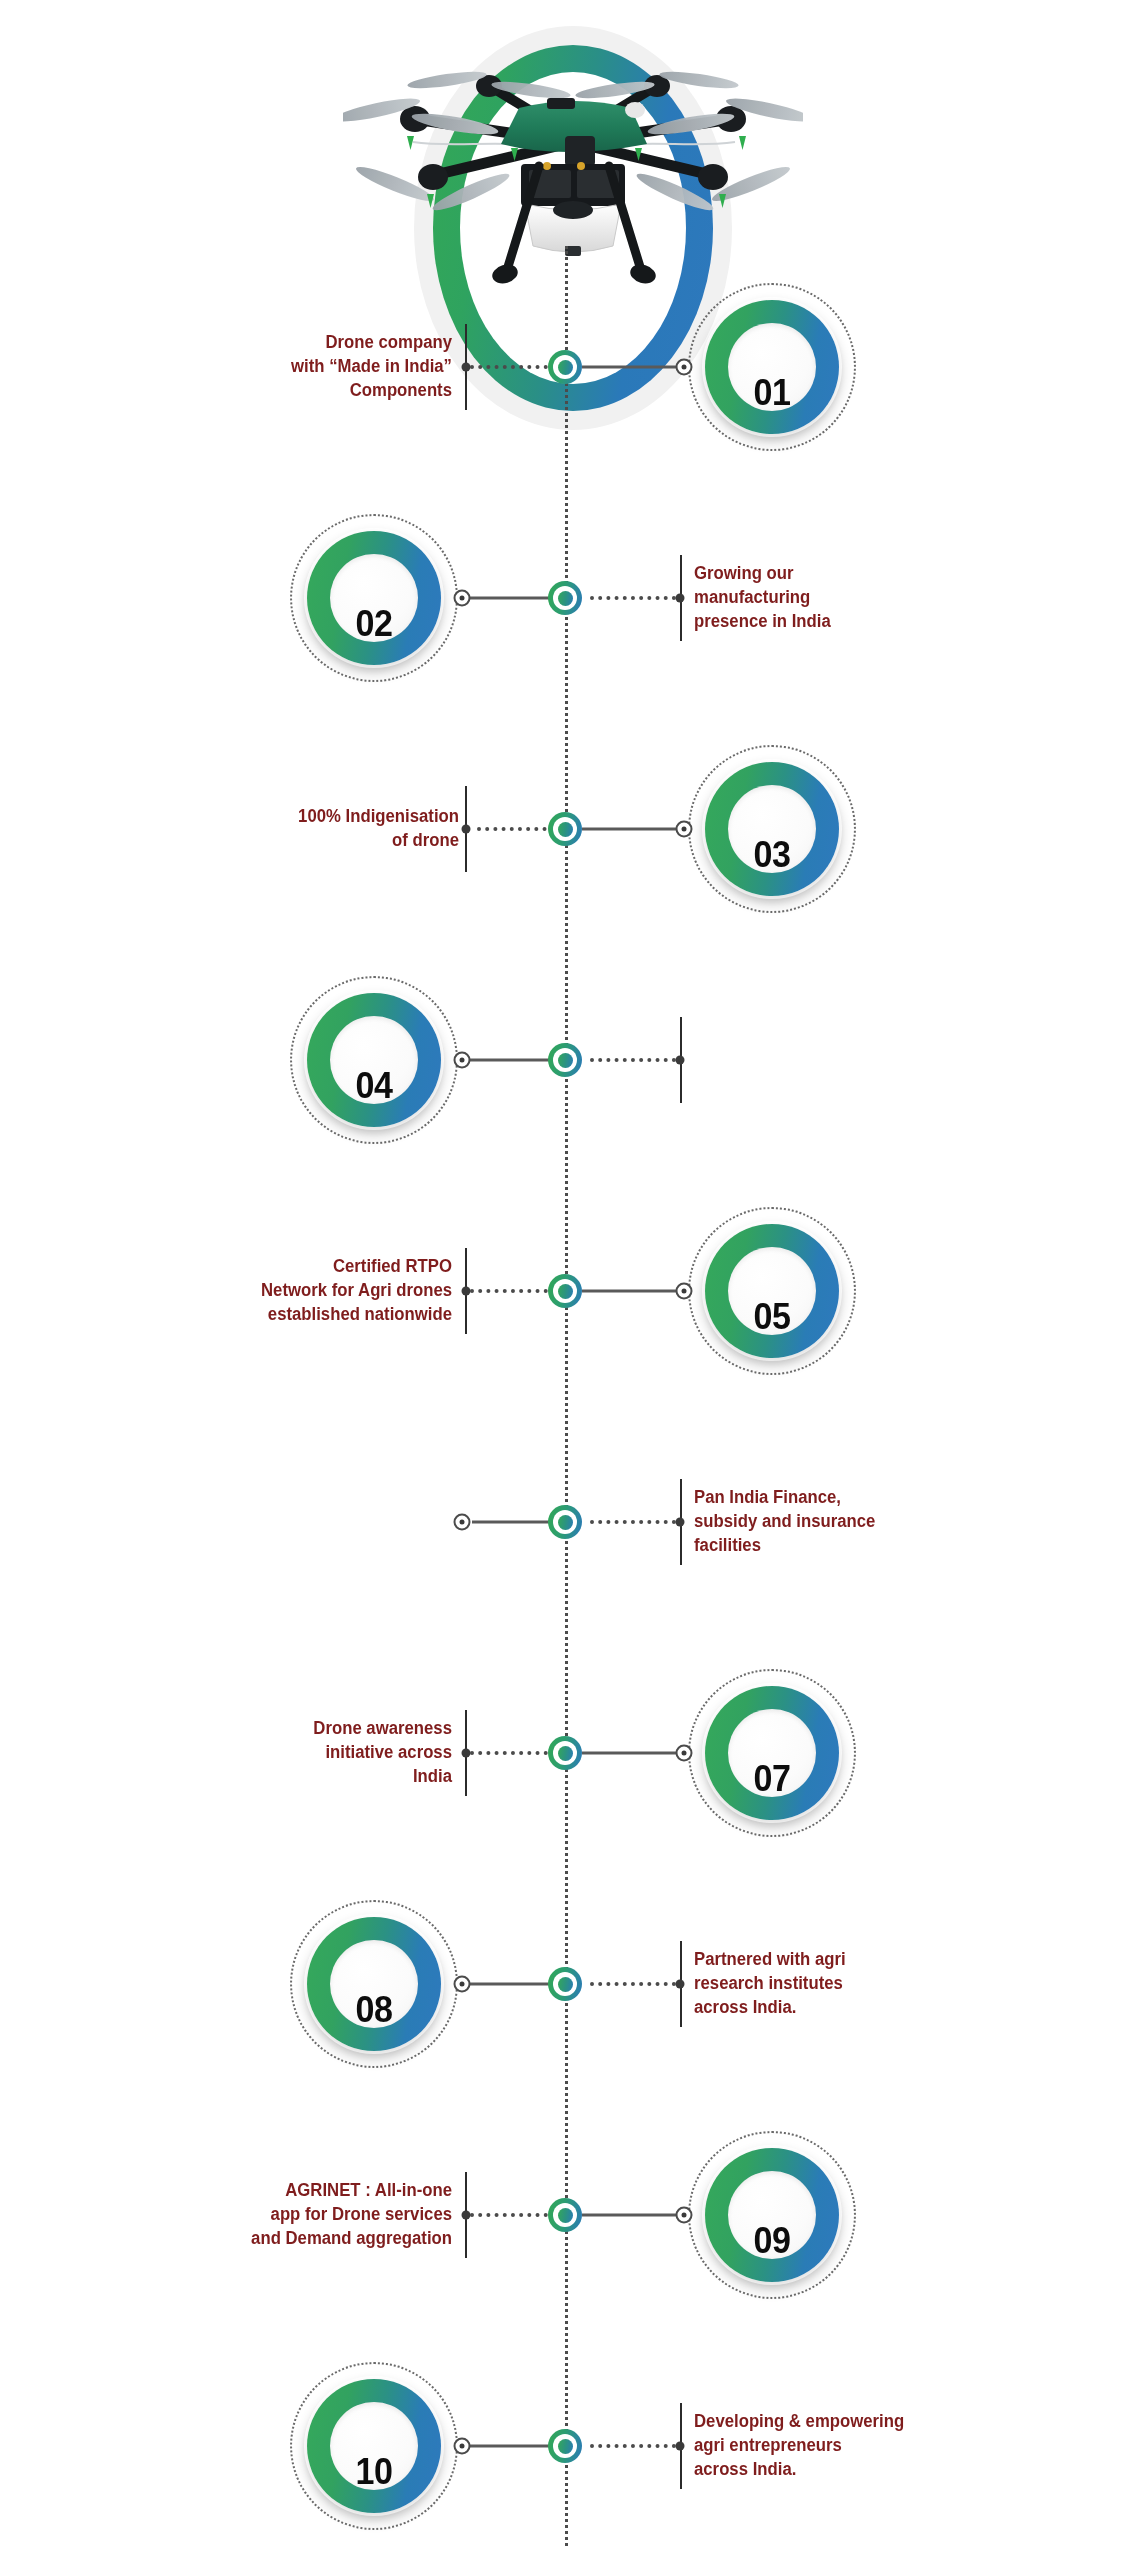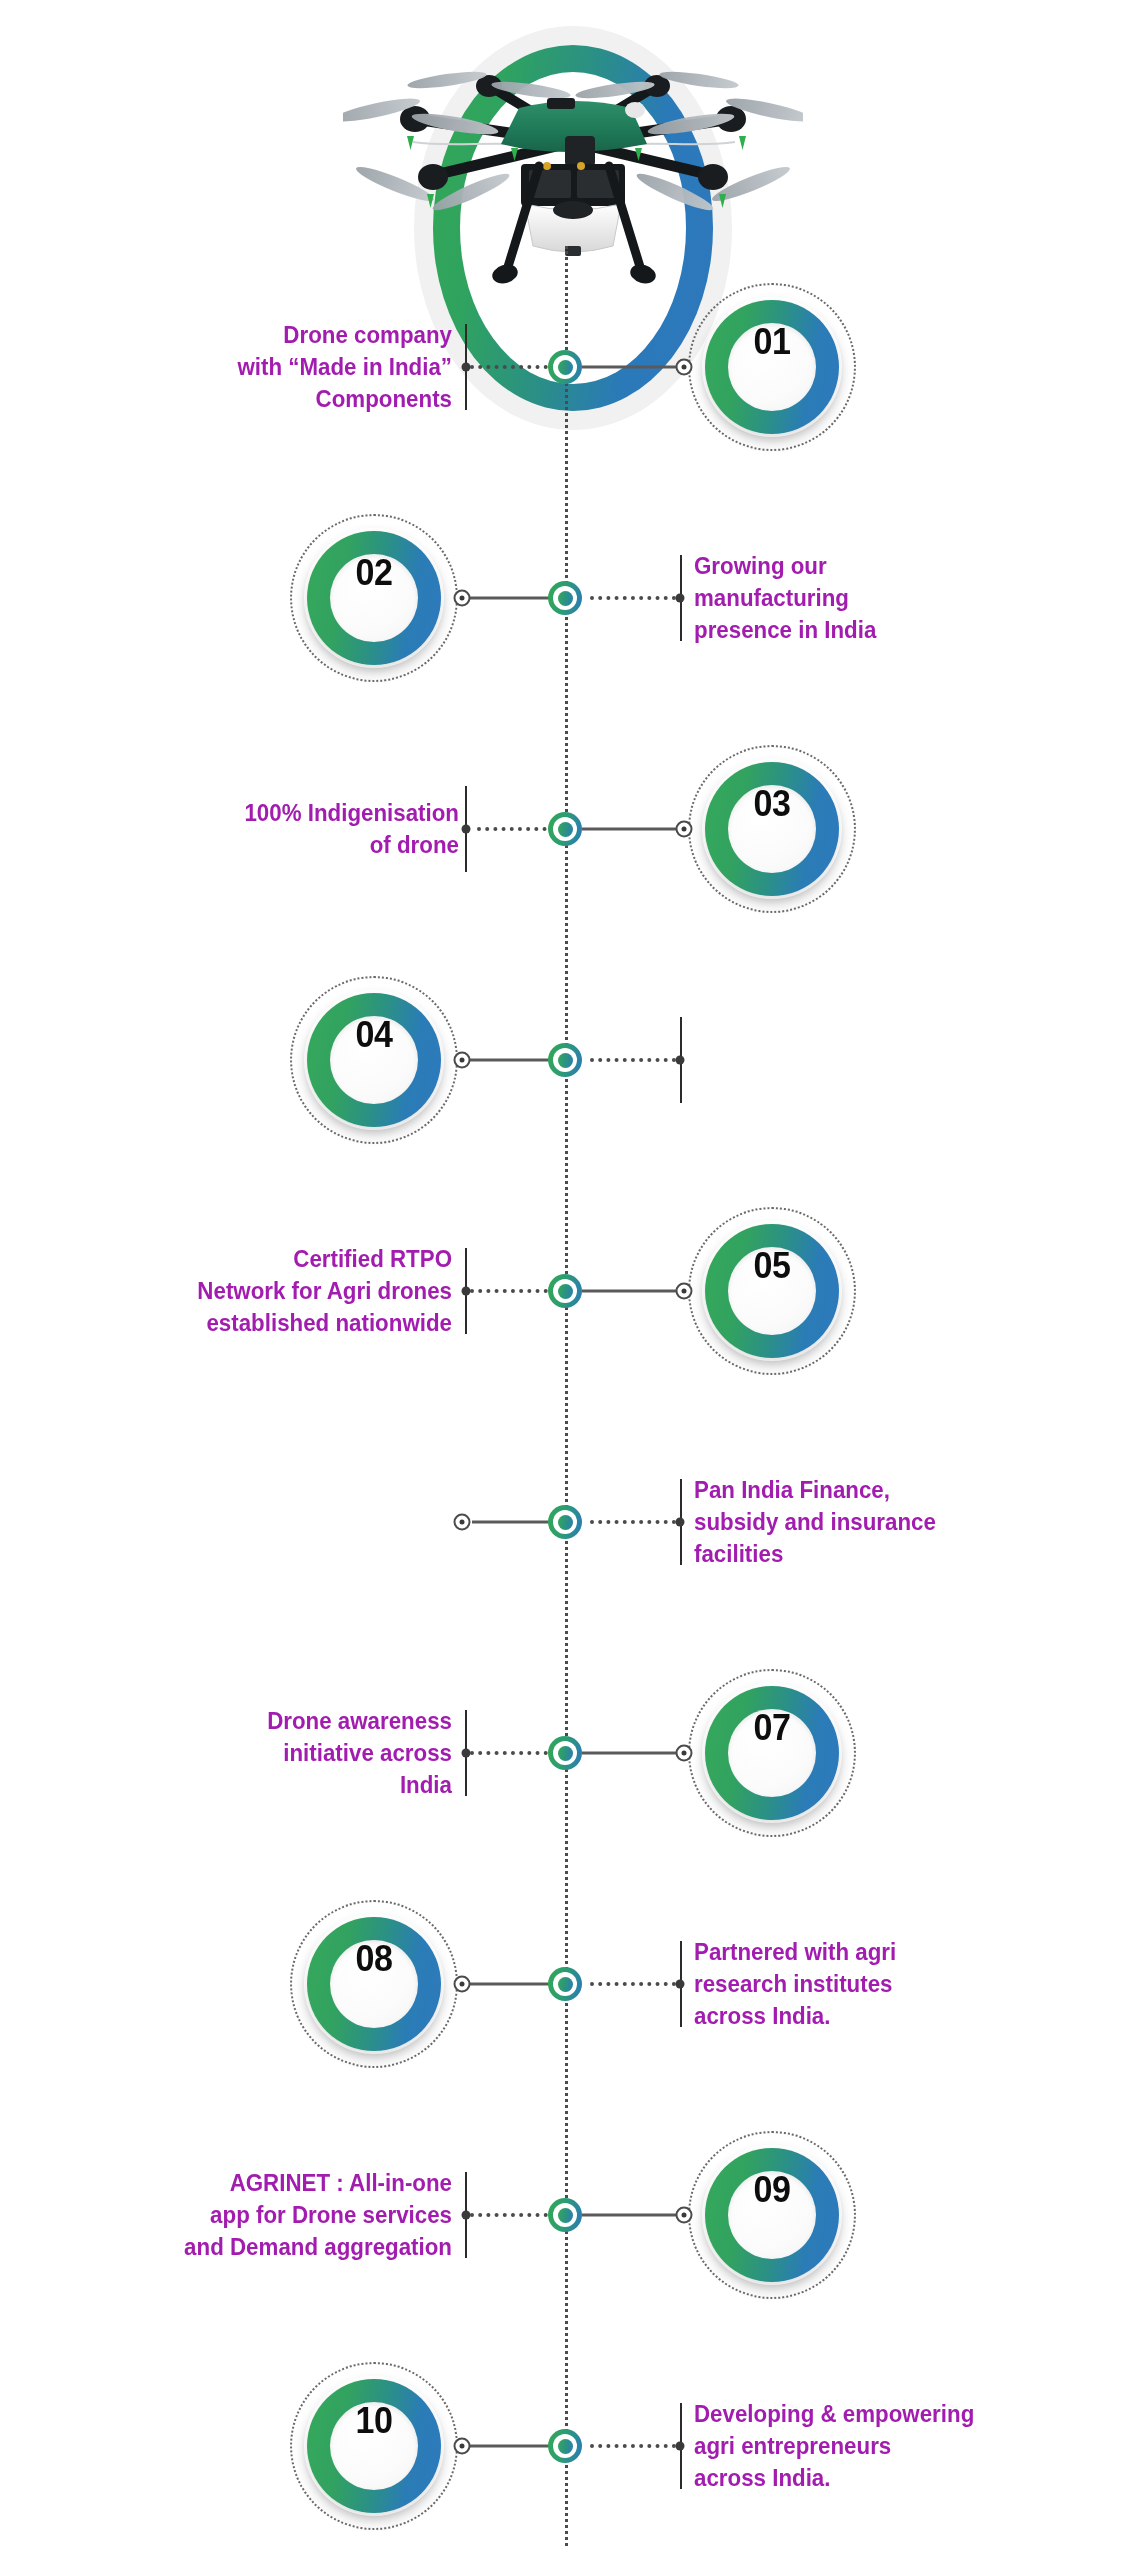--- a/index.html
+++ b/index.html
@@ -138,35 +138,35 @@
     position:absolute; left:50%; top:50%; transform:translate(-50%,-50%);
     width:134px; height:134px; border-radius:50%;
     background:linear-gradient(100deg,#35a95b 0%,#32a260 28%,#2b9184 52%,#2a7cb6 76%,#2e79bd 100%);
     display:flex; align-items:center; justify-content:center;
     box-shadow:0 4px 9px rgba(0,0,0,0.13);
   }
   .badge-core{
     width:88px; height:88px; border-radius:50%;
     background:radial-gradient(circle at 38% 34%, #ffffff 0%, #fbfbfb 60%, #f2f2f2 100%);
     box-shadow:inset 0 2px 5px rgba(0,0,0,0.08);
-    display:flex; align-items:flex-start; justify-content:center;
+    display:flex; align-items:flex-end; justify-content:center;
   }
   .badge-num{
     font-family:"Liberation Sans", sans-serif;
     font-weight:bold; font-size:37px; color:#0d0d0d;
     letter-spacing:-0.5px; line-height:1;
     transform:scaleX(0.92);
   }
 
   
   .label{
     position:absolute; top:50%; transform:translateY(-50%);
     font-family:"Liberation Sans", sans-serif;
-    font-weight:bold; font-size:24px; line-height:1.33;
-    color:#a21caf; width:330px;
+    font-weight:bold; font-size:18px; line-height:1.33;
+    color:#7f1d1d; width:330px;
   }
   .label.leftside{ right:694px; text-align:right; }
   .label.rightside{ left:694px; text-align:left; }
   .label span{ display:block; transform:scaleX(0.93); transform-origin:inherit;}
   .label.leftside span{ transform-origin:right center; }
   .label.rightside span{ transform-origin:left center; }
 </style>
 </head>
 <body>
 

